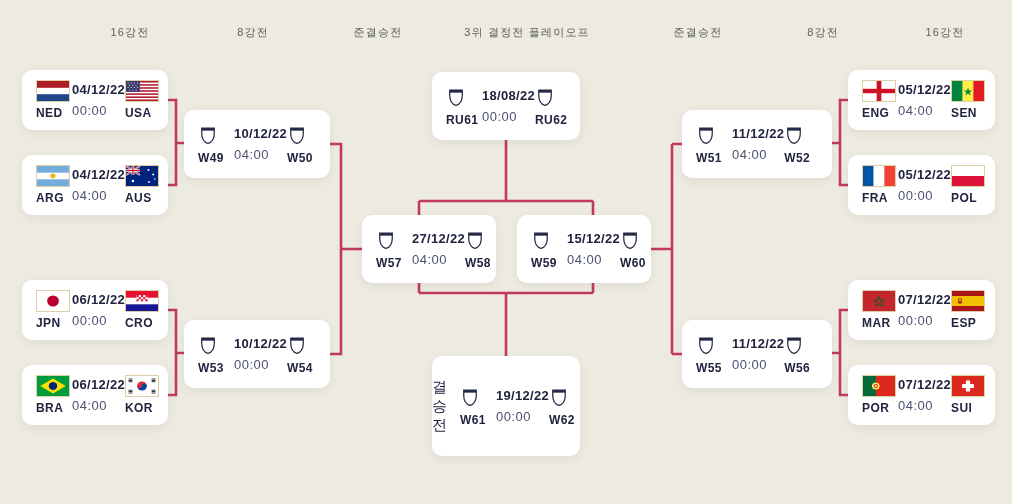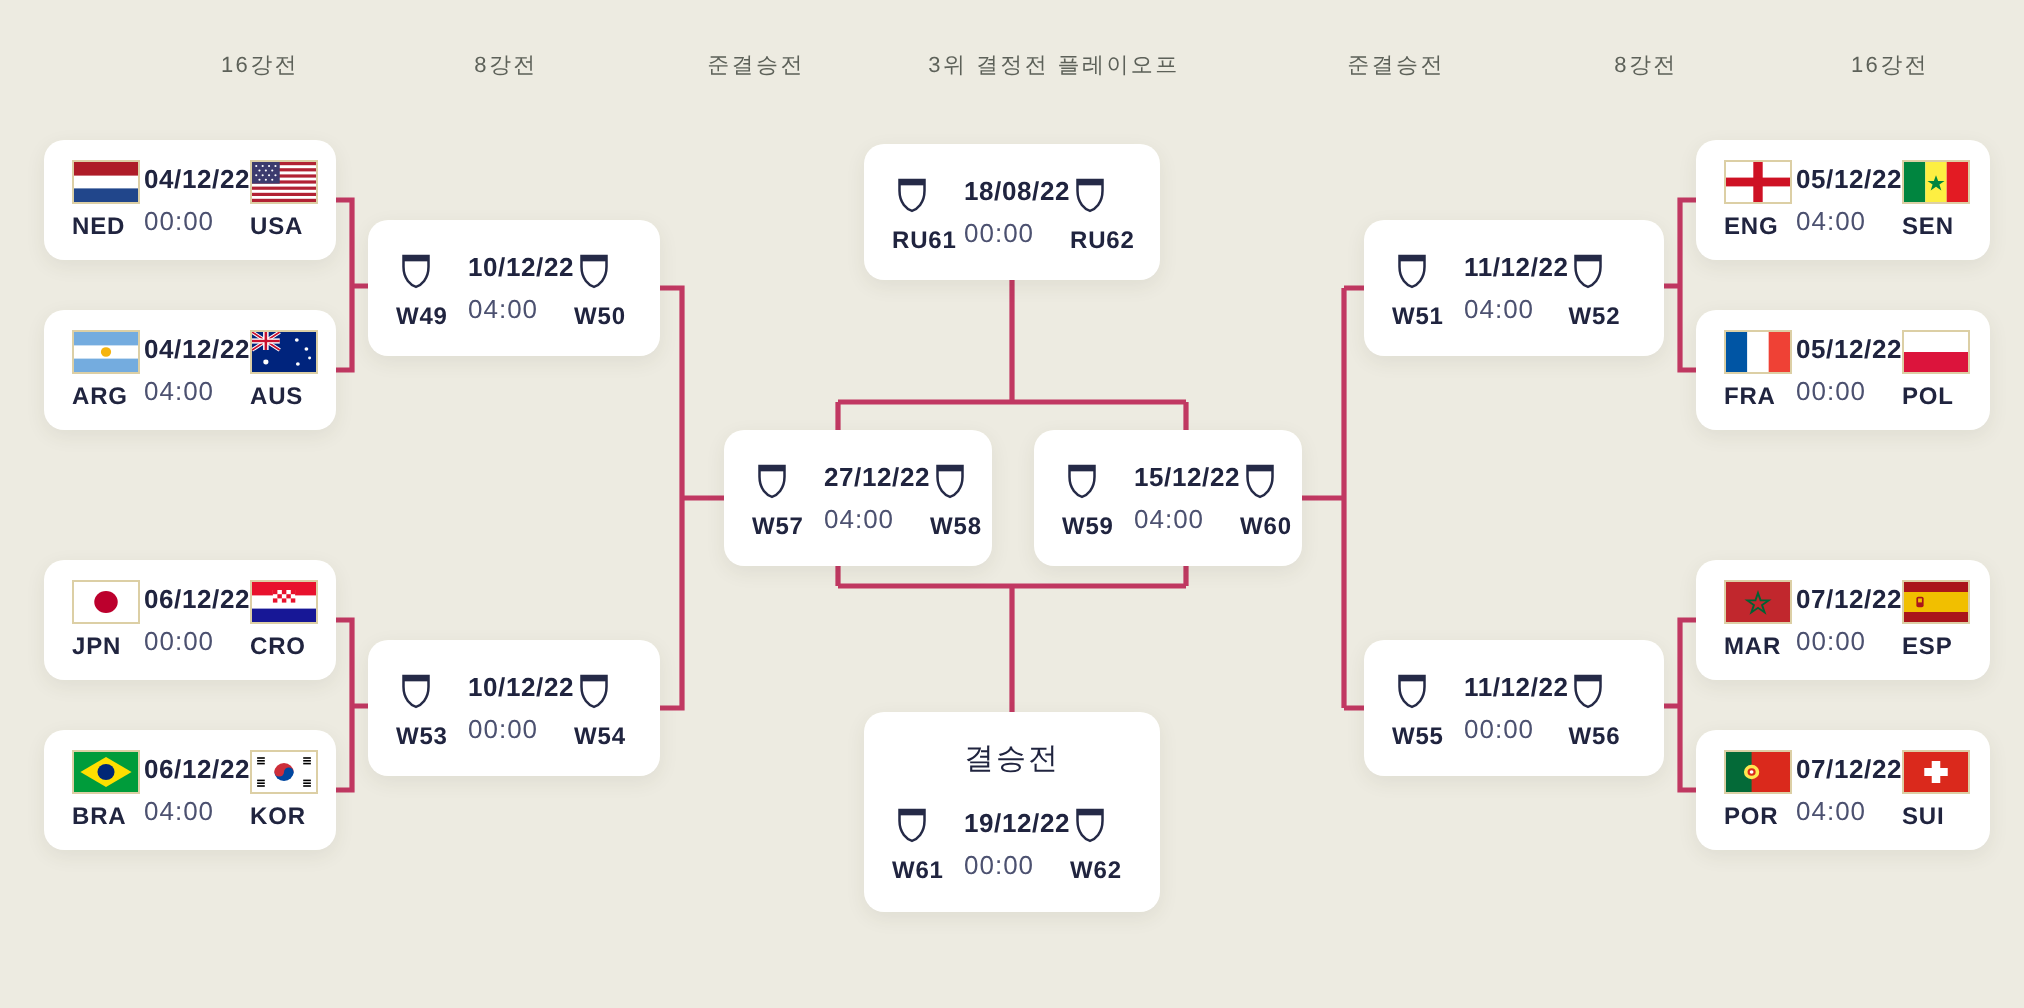--- a/index.html
+++ b/index.html
@@ -21,21 +21,21 @@
   }
   .team{display:flex;flex-direction:column;gap:4px;min-width:36px}
   .flag{width:34px;height:22px;border:1px solid #dccfa5;box-sizing:border-box;display:block;background:#fff}
   .flag svg{display:block;width:100%;height:100%}
   .badge{width:20px;height:23px;display:block}
   .badge svg{display:block;width:100%;height:100%}
   .code{font-size:12px;font-weight:700;color:#20243f;letter-spacing:.4px}
   .dt{display:flex;flex-direction:column;gap:6px}
   .date{font-size:13px;font-weight:700;color:#20243f;letter-spacing:.3px;white-space:nowrap}
   .time{font-size:13px;color:#4c5170;letter-spacing:.5px}
-  .final-card{flex-direction:column;justify-content:center;gap:12px;padding:10px 14px}
+  .final-card{flex-direction:row;justify-content:center;gap:12px;padding:10px 14px}
   .final-title{font-size:15px;color:#20243f;letter-spacing:1px}
   .final-row{display:flex;align-items:center;justify-content:space-between;width:100%}
 </style>
 </head>
 <body style="background: rgb(237, 235, 225);">
 
 <div class="hdr" style="left: 98px; color: rgb(93, 97, 89);">16강전</div>
 <div class="hdr" style="left: 221px; color: rgb(93, 97, 89);">8강전</div>
 <div class="hdr" style="left: 346px; color: rgb(93, 97, 89);">준결승전</div>
 <div class="hdr" style="left: 495px; color: rgb(93, 97, 89);">3위 결정전 플레이오프</div>

